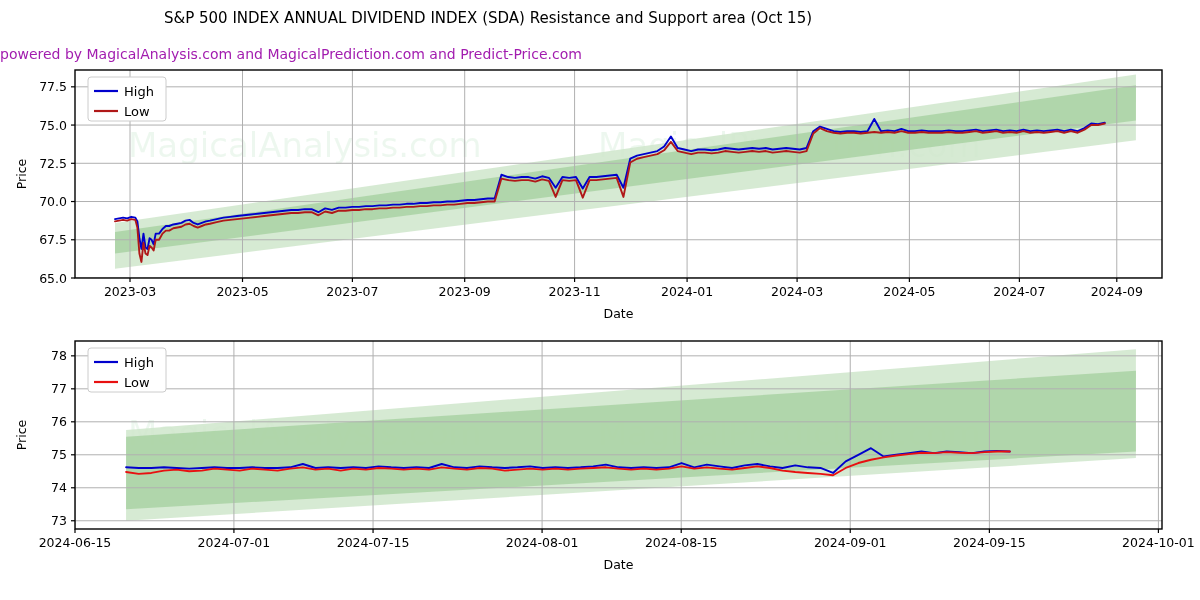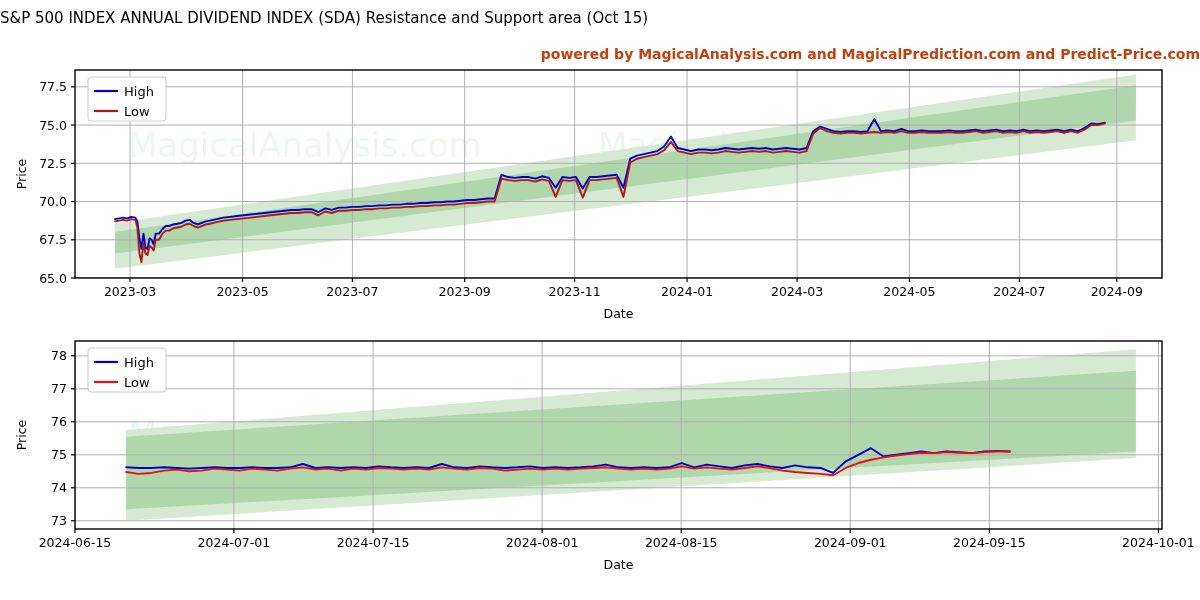--- a/index.html
+++ b/index.html
@@ -3,26 +3,26 @@
 <meta charset="utf-8">
 <style>
   html,body{margin:0;padding:0;}
   body{
     width:1200px;height:600px;background:#ffffff;
     font-family:"DejaVu Sans","Liberation Sans",sans-serif;
     overflow:hidden;
   }
   #root{position:relative;width:1200px;height:600px;}
   .title{
-    position:absolute;left:0;top:9px;width:976px;
+    position:absolute;left:0;top:9px;width:976px;text-align:center;
     font-size:15px;color:#000;font-weight:400;
   }
   .subtitle{
-    position:absolute;left:0;top:46px;width:1200px;text-align:right;
-    font-size:14px;color:#c2410c;font-weight:700;
+    position:absolute;left:0;top:46px;width:1200px;text-align:left;
+    font-size:14px;color:#a21caf;font-weight:400;
   }
   svg{display:block;}
   .axis-label{font-size:12.5px;fill:#000;}
   .tick-text{font-size:12.5px;fill:#000;}
   .legend-text{font-size:13px;fill:#000;}
   .wm{font-size:34px;fill:#12a028;opacity:0.07;font-family:"DejaVu Sans","Liberation Sans",sans-serif;}
 </style>
 </head>
 <body>
 

